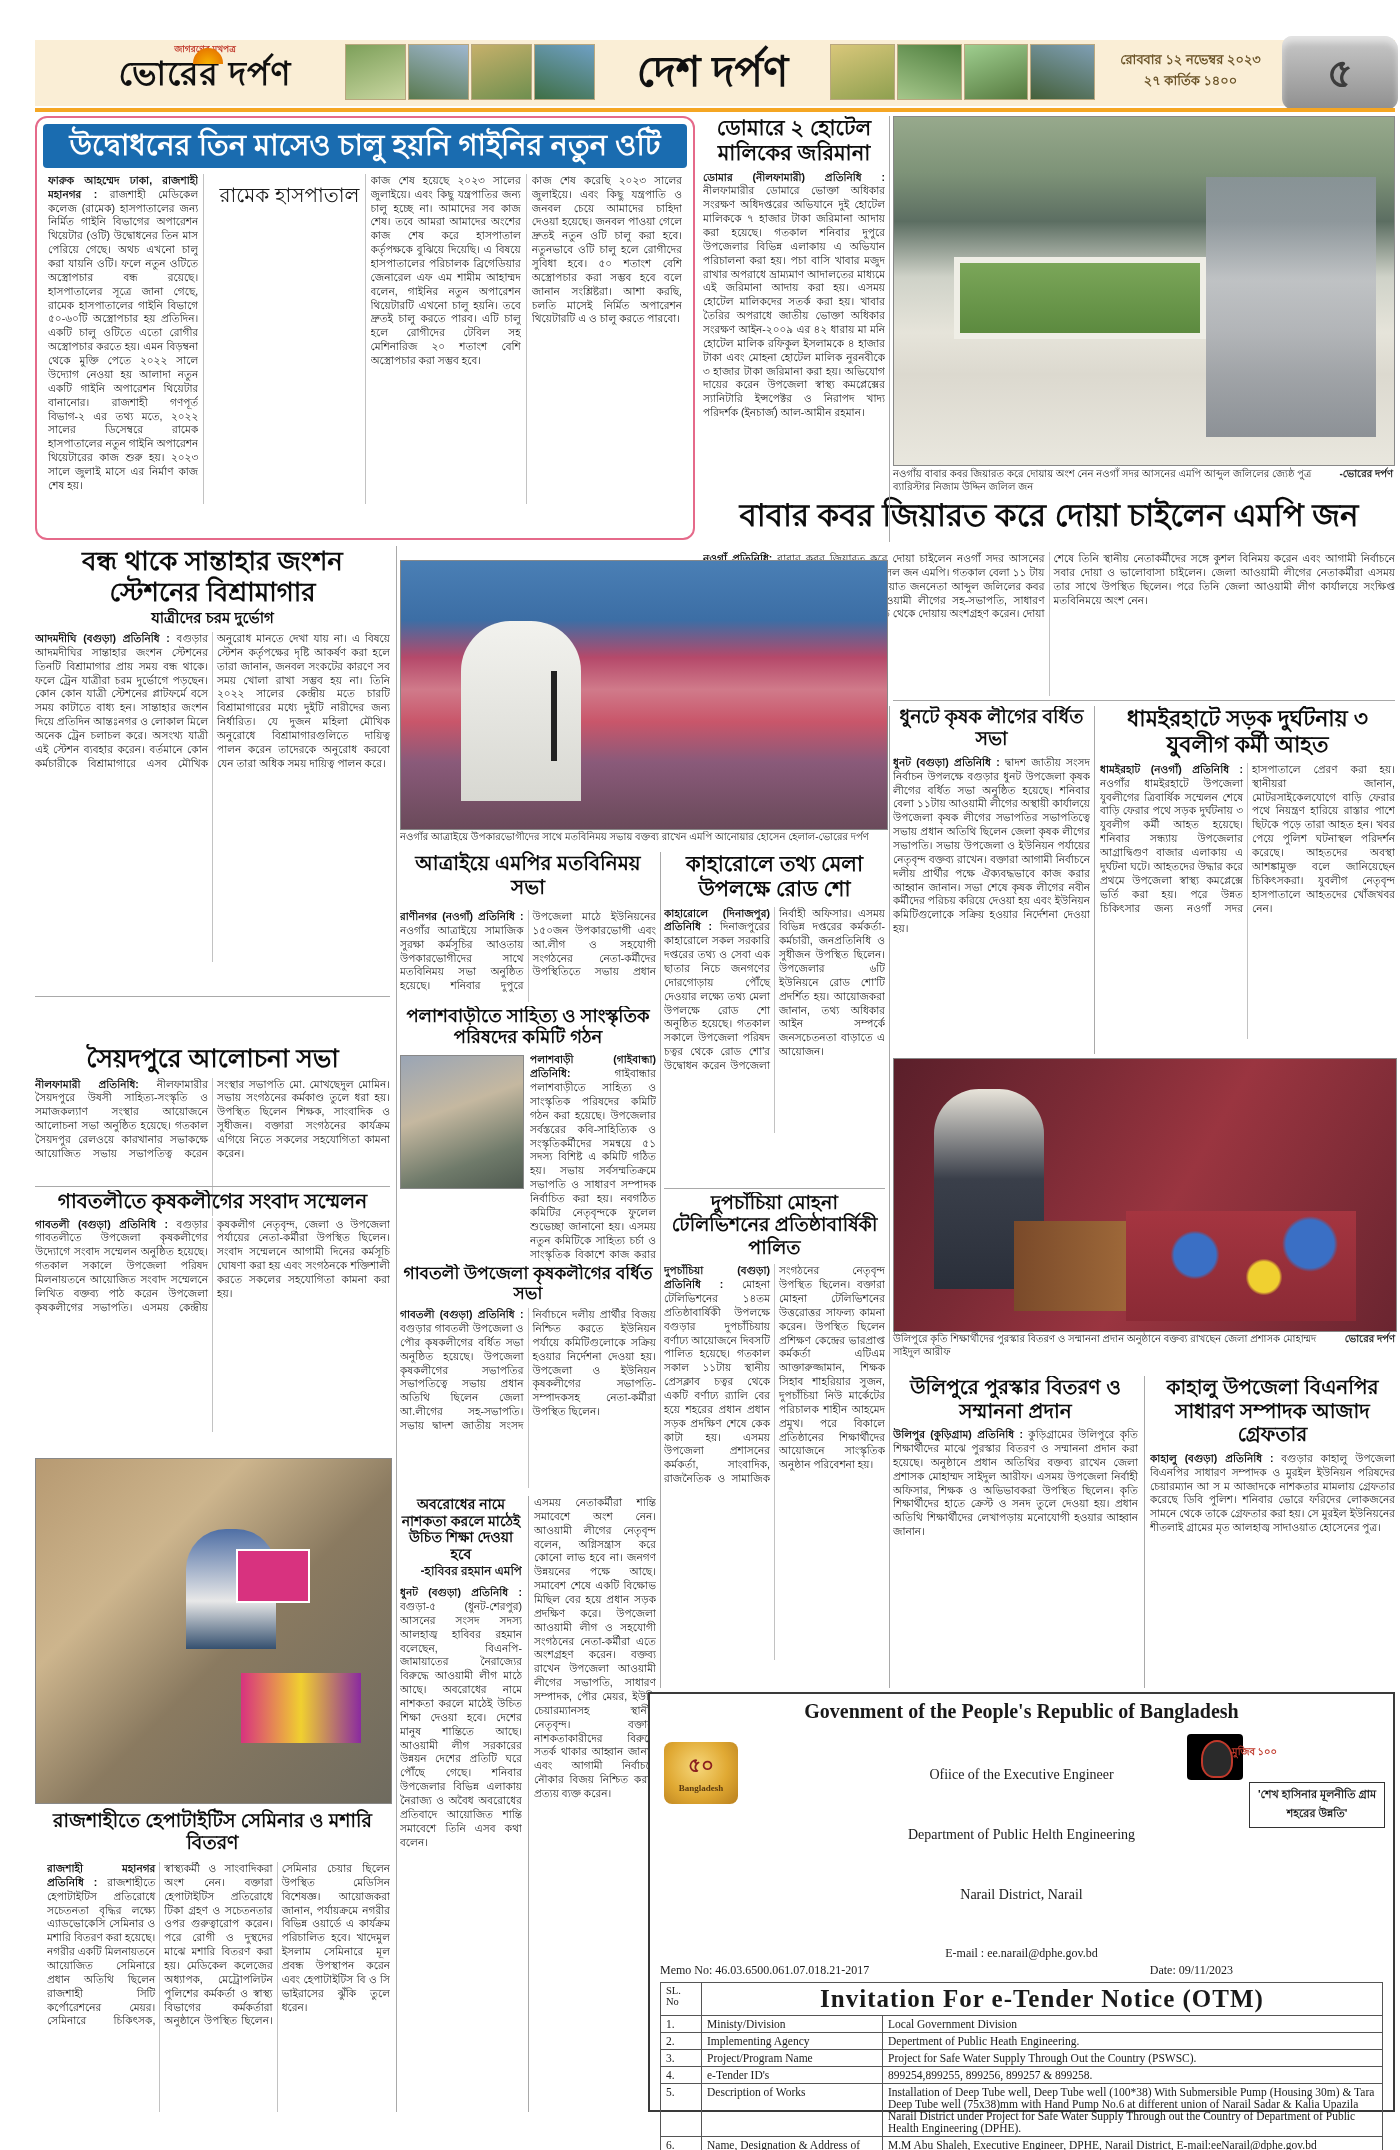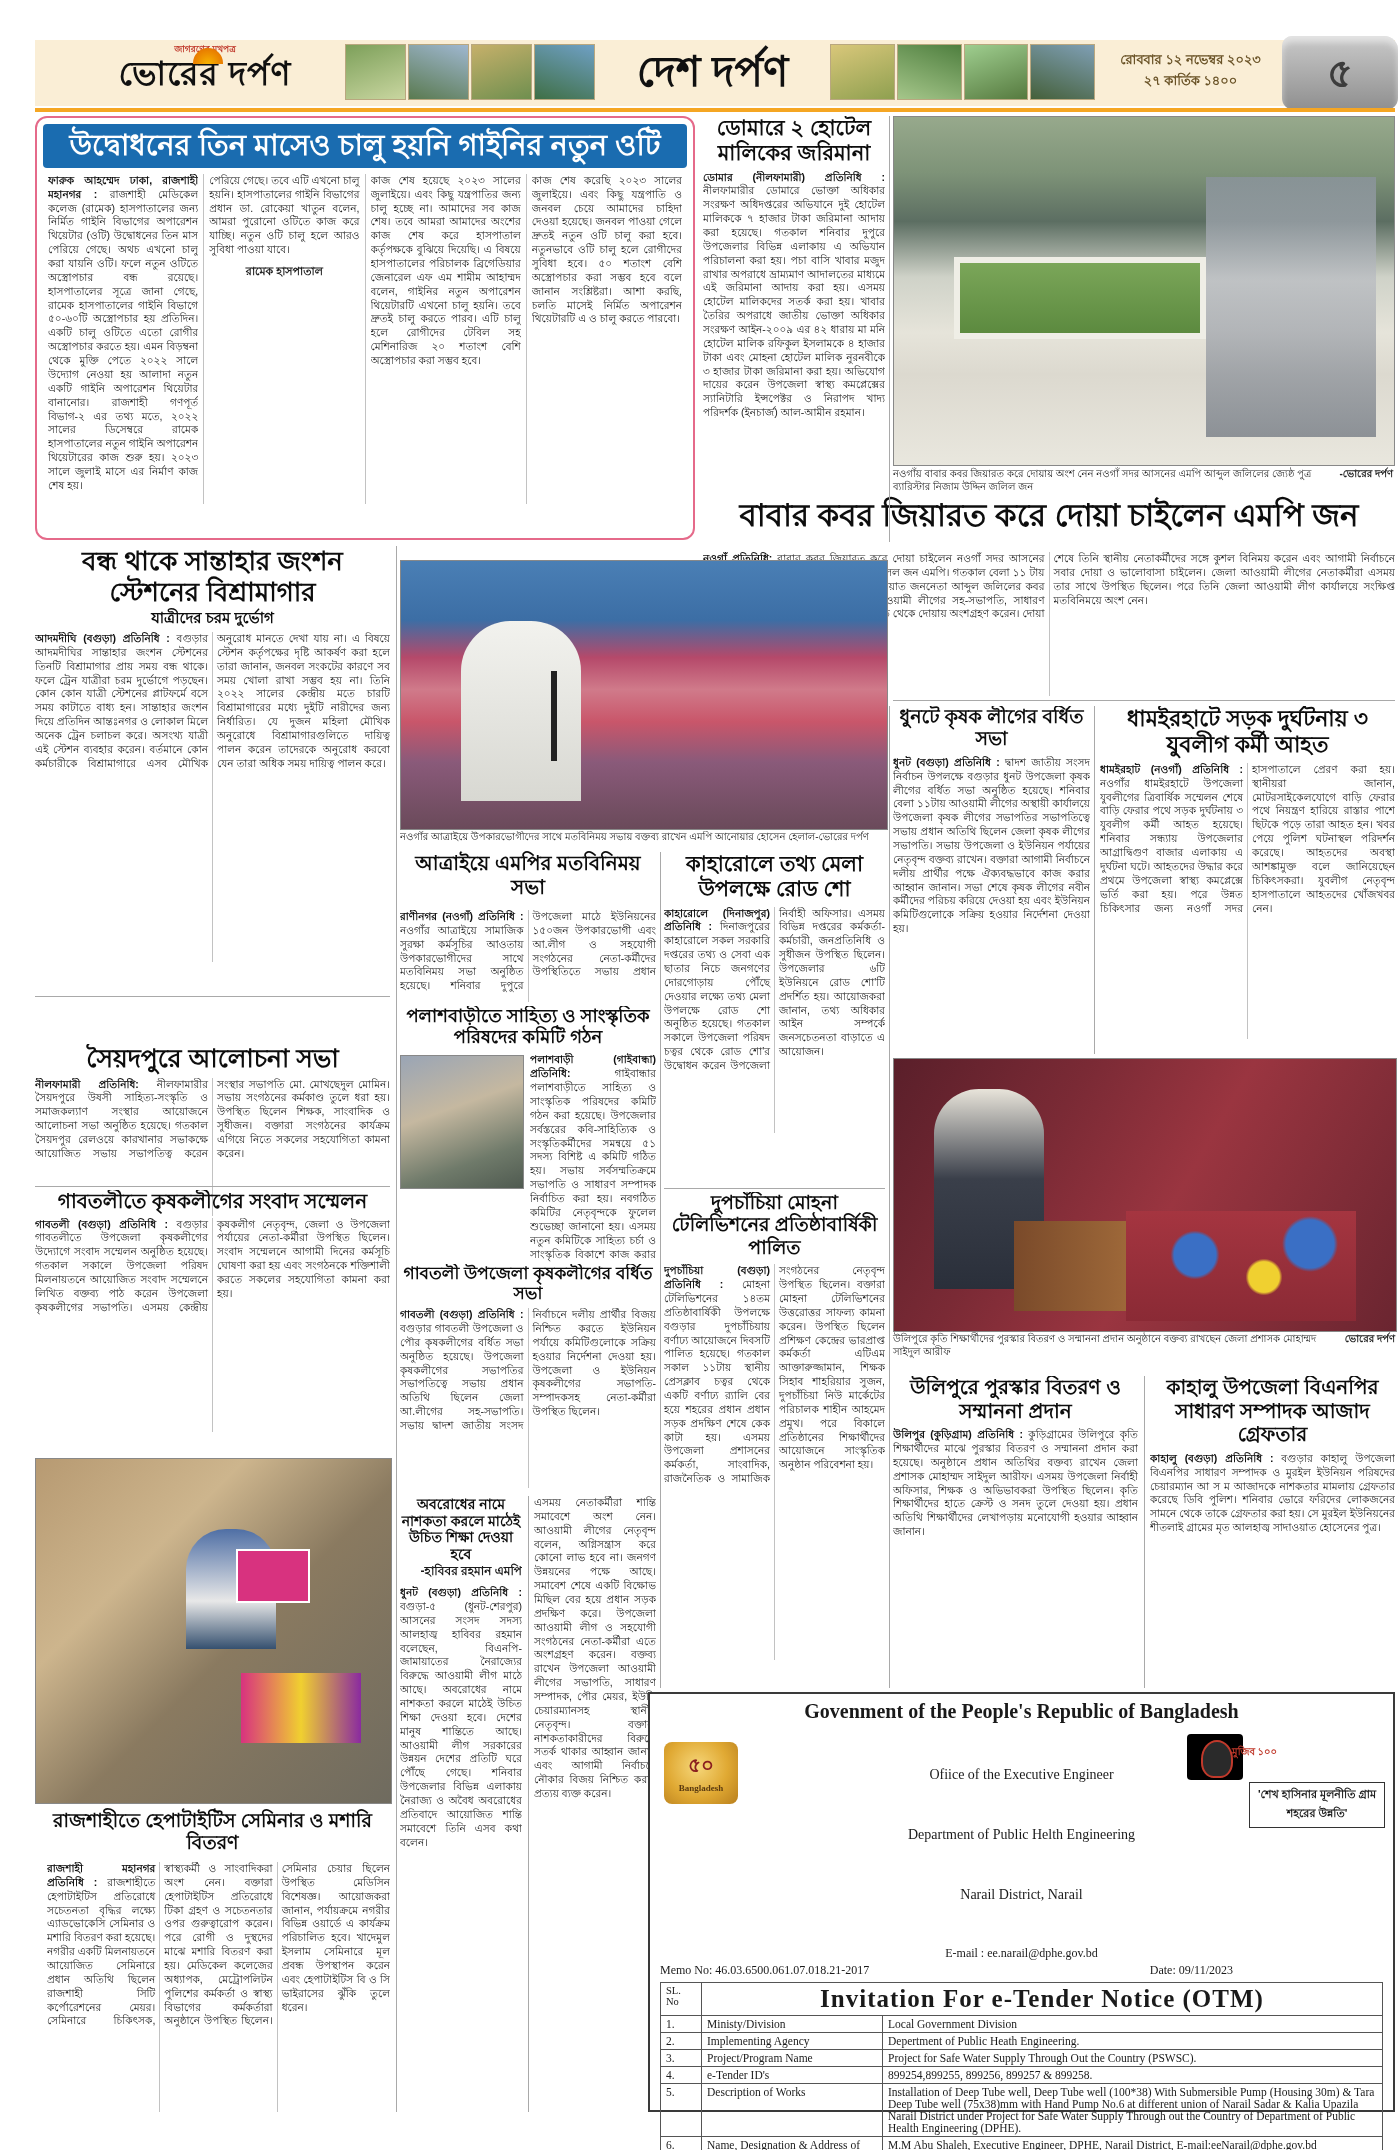--- a/index.html
+++ b/index.html
@@ -30,21 +30,21 @@
   .ribbon{left:1247px;top:-4px;width:116px;height:74px;background:linear-gradient(180deg,#c9c9c9,#8f8f8f);
           border-radius:10px 14px 12px 12px;box-shadow:inset 0 6px 6px rgba(255,255,255,.5);}
   .ribbon .pg{font-size:40px;font-weight:bold;color:#3c3c3c;text-align:center;line-height:74px;}
   .orange-rule{left:35px;top:108px;width:1360px;height:4px;background:#f5a623;}
   
   .mainbox{left:35px;top:116px;width:660px;height:424px;border:2px solid #e56a8a;border-radius:12px;background:#fff;padding:6px;box-sizing:border-box;}
   .mainhead{background:#1a6cb0;color:#fff;font-size:29px;font-weight:bold;text-align:center;border-radius:4px;padding:6px 2px;line-height:1.1;}
   .maincols{display:flex;margin-top:6px;height:330px;}
   .maincols > div{flex:1;padding:0 5px;border-left:1px solid #c2c2c2;overflow:hidden;}
   .maincols > div:first-child{border-left:none;}
-  .subhead-inline{font-weight:bold;text-align:center;font-size:11px;margin:6px 0;}
+  .subhead-inline{font-weight:normal;text-align:right;font-size:20px;margin:6px 0;}
   .tender{left:648px;top:1692px;width:747px;height:420px;border:2px solid #3a3a3a;background:#fff;box-sizing:border-box;padding:6px 10px;font-family:"Liberation Serif", serif;}
   .tender .gov{font-size:20px;font-weight:bold;text-align:center;}
   .tender .sub{font-size:14px;text-align:center;line-height:1.15;margin-top:44px;}
   .tender table{width:100%;border-collapse:collapse;margin-top:4px;}
   .tender td{border:1px solid #555;font-size:11.5px;padding:2px 5px;vertical-align:top;font-family:"Liberation Serif", serif;}
   .tender .ttl{font-size:25px;font-weight:bold;text-align:center;letter-spacing:1px;}
   .memoRow{display:flex;justify-content:space-between;font-size:12px;margin-top:2px;}
   .logo50{position:absolute;left:14px;top:48px;width:74px;height:62px;
           background:radial-gradient(circle at 45% 40%, #f6d77a 0%, #e0a933 55%, #b97f1d 100%);
           border-radius:8px;text-align:center;color:#8a1f1f;font-weight:bold;}
@@ -87,21 +87,20 @@
 <div class="abs orange-rule"></div>
 
 <div class="abs mainbox">
   <div class="mainhead">উদ্বোধনের তিন মাসেও চালু হয়নি গাইনির নতুন ওটি</div>
   <div class="maincols">
     <div>
       <p class="body-text"><span class="byline">ফারুক আহম্মেদ ঢাকা, রাজশাহী মহানগর :</span>
       <span>রাজশাহী মেডিকেল কলেজ (রামেক) হাসপাতালের জন্য নির্মিত গাইনি বিভাগের অপারেশন থিয়েটার (ওটি) উদ্বোধনের তিন মাস পেরিয়ে গেছে। অথচ এখনো চালু করা যায়নি ওটি। ফলে নতুন ওটিতে অস্ত্রোপচার বন্ধ রয়েছে। হাসপাতালের সূত্রে জানা গেছে, রামেক হাসপাতালের গাইনি বিভাগে ৫০-৬০টি অস্ত্রোপচার হয় প্রতিদিন। একটি চালু ওটিতে এতো রোগীর অস্ত্রোপচার করতে হয়। এমন বিড়ম্বনা থেকে মুক্তি পেতে ২০২২ সালে উদ্যোগ নেওয়া হয় আলাদা নতুন একটি গাইনি অপারেশন থিয়েটার বানানোর। রাজশাহী গণপূর্ত বিভাগ-২ এর তথ্য মতে, ২০২২ সালের ডিসেম্বরে রামেক হাসপাতালের নতুন গাইনি অপারেশন থিয়েটারের কাজ শুরু হয়। ২০২৩ সালে জুলাই মাসে এর নির্মাণ কাজ শেষ হয়।</span></p>
     </div>
     <div>
-      <p class="body-text">পেরিয়ে গেছে। তবে এটি এখনো চালু হয়নি। হাসপাতালের গাইনি বিভাগের প্রধান ডা. রোকেয়া খাতুন বলেন, আমরা পুরোনো ওটিতে কাজ করে যাচ্ছি। নতুন ওটি চালু হলে আরও সুবিধা পাওয়া যাবে।</p>
       <div class="subhead-inline">রামেক হাসপাতাল</div>
     </div>
     <div>
       <p class="body-text">কাজ শেষ হয়েছে ২০২৩ সালের জুলাইয়ে। এবং কিছু যন্ত্রপাতির জন্য চালু হচ্ছে না। আমাদের সব কাজ শেষ। তবে আমরা আমাদের অংশের কাজ শেষ করে হাসপাতাল কর্তৃপক্ষকে বুঝিয়ে দিয়েছি। এ বিষয়ে হাসপাতালের পরিচালক ব্রিগেডিয়ার জেনারেল এফ এম শামীম আহাম্মদ বলেন, গাইনির নতুন অপারেশন থিয়েটারটি এখনো চালু হয়নি। তবে দ্রুতই চালু করতে পারব। এটি চালু হলে রোগীদের টেবিল সহ মেশিনারিজ ২০ শতাংশ বেশি অস্ত্রোপচার করা সম্ভব হবে।</p>
     </div>
     <div>
       <p class="body-text">কাজ শেষ করেছি ২০২৩ সালের জুলাইয়ে। এবং কিছু যন্ত্রপাতি ও জনবল চেয়ে আমাদের চাহিদা দেওয়া হয়েছে। জনবল পাওয়া গেলে দ্রুতই নতুন ওটি চালু করা হবে। নতুনভাবে ওটি চালু হলে রোগীদের সুবিধা হবে। ৫০ শতাংশ বেশি অস্ত্রোপচার করা সম্ভব হবে বলে জানান সংশ্লিষ্টরা। আশা করছি, চলতি মাসেই নির্মিত অপারেশন থিয়েটারটি এ ও চালু করতে পারবো।</p>
     </div>
   </div>
 </div>

